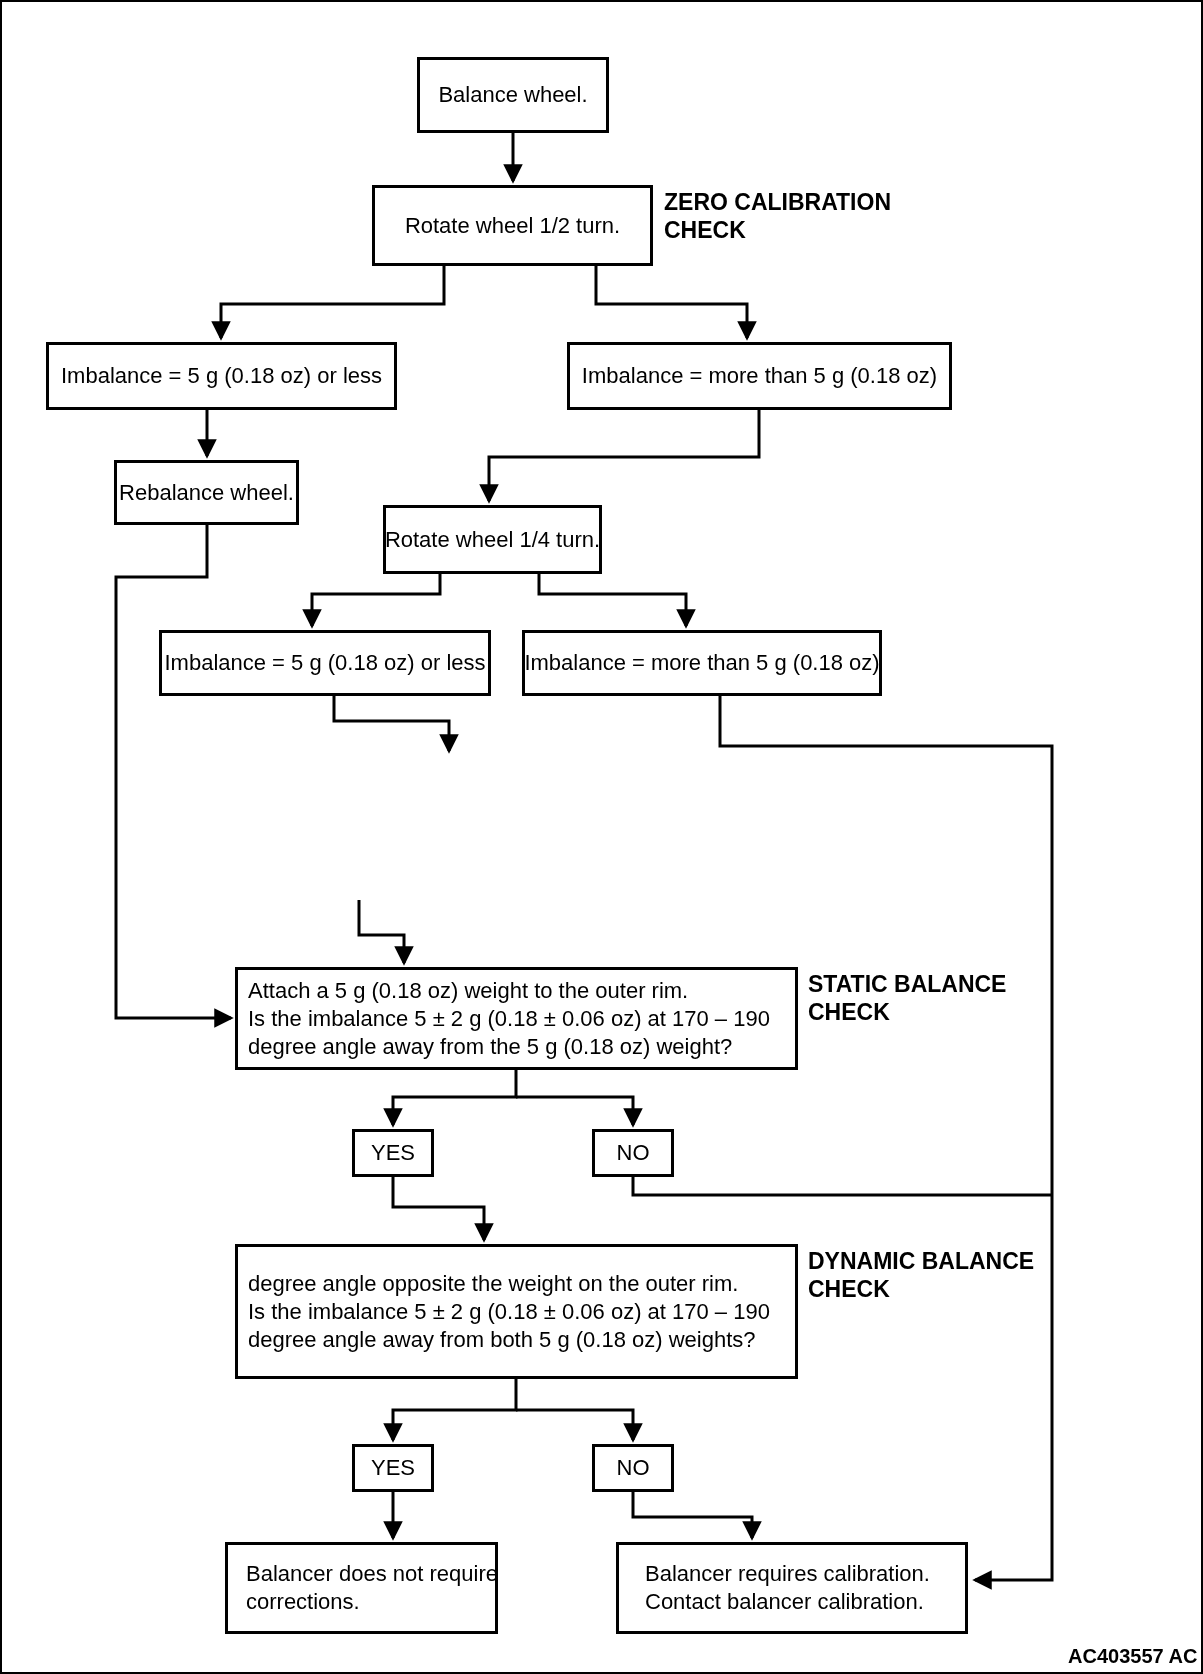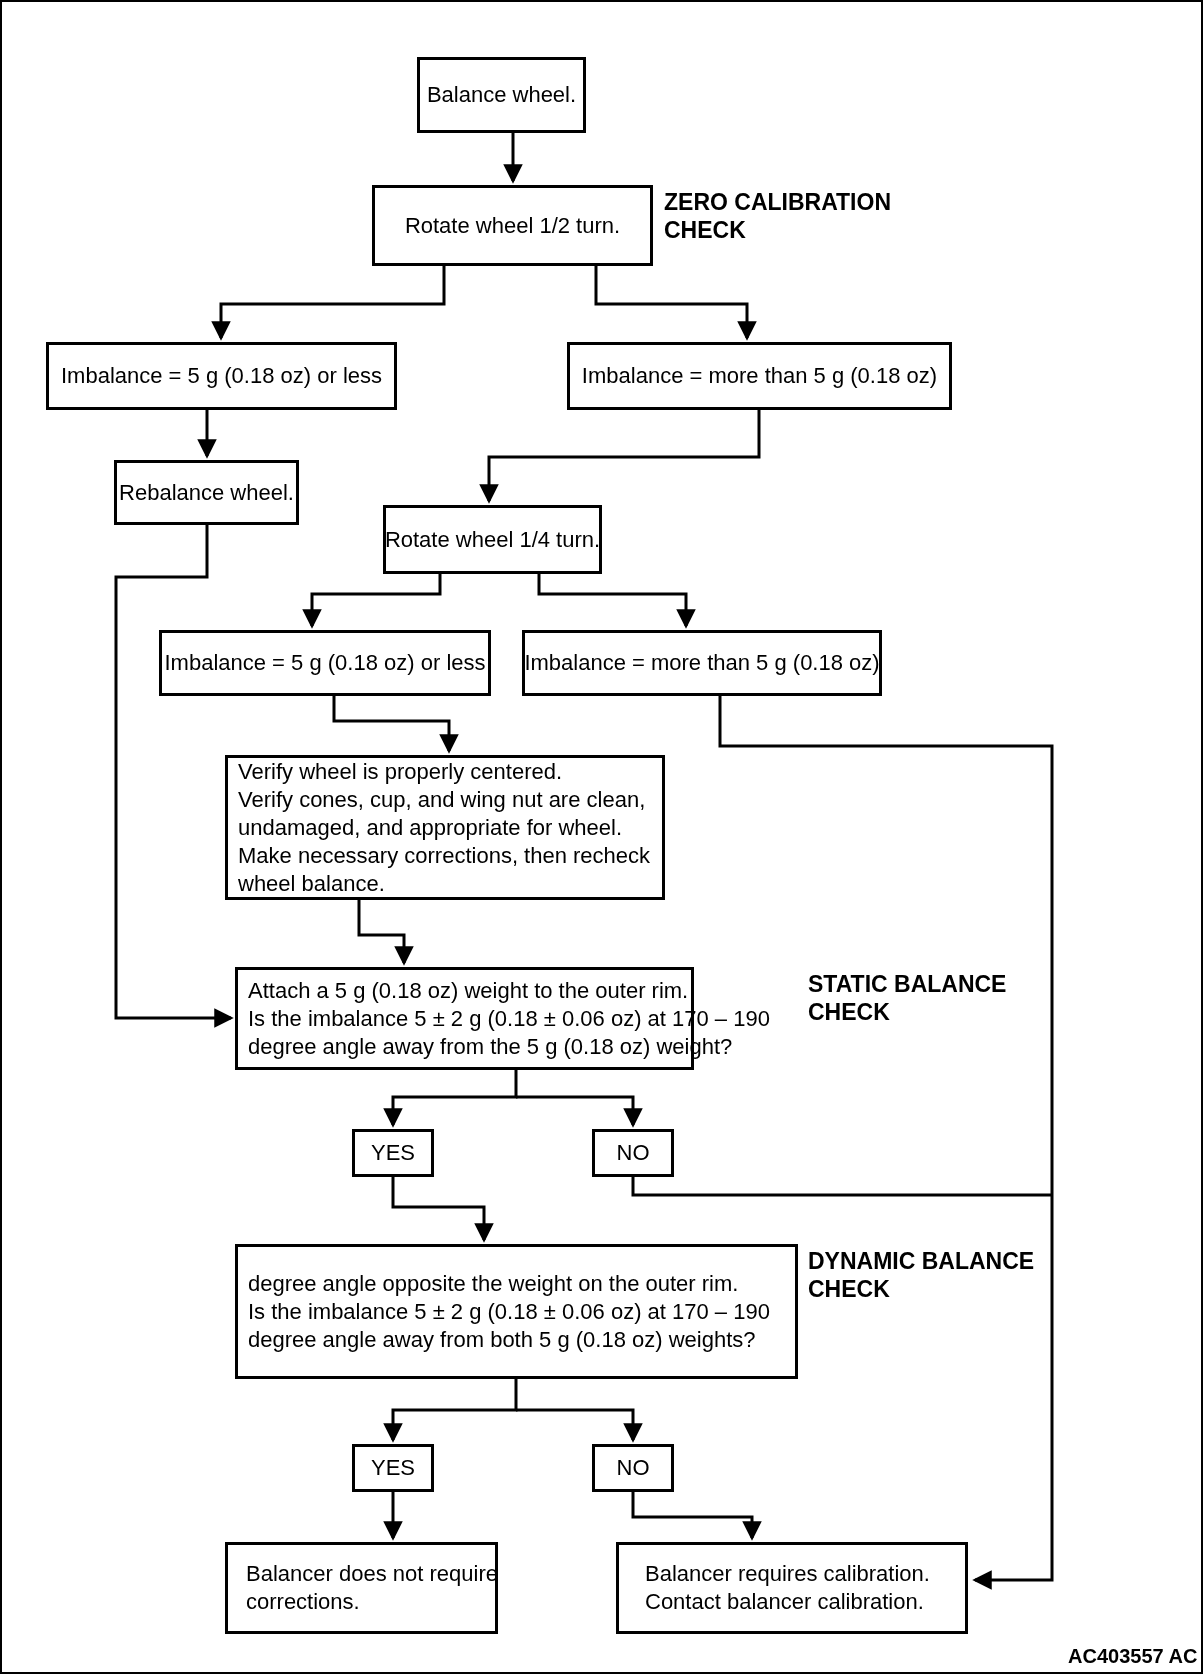--- a/index.html
+++ b/index.html
@@ -65,21 +65,21 @@
       <polyline points="514,1095 631,1095 631,1123" marker-end="url(#arrow)"></polyline>
       <polyline points="391,1175 391,1205 482,1205 482,1238" marker-end="url(#arrow)"></polyline>
       <polyline points="631,1175 631,1193 1050,1193"></polyline>
       <polyline points="514,1377 514,1408 391,1408 391,1438" marker-end="url(#arrow)"></polyline>
       <polyline points="514,1408 631,1408 631,1438" marker-end="url(#arrow)"></polyline>
       <polyline points="391,1490 391,1536" marker-end="url(#arrow)"></polyline>
       <polyline points="631,1490 631,1515 750,1515 750,1536" marker-end="url(#arrow)"></polyline>
     </g>
   </svg>
 
-  <div class="node center" style="left:415px;top:55px;width:169px;height:76px">
+  <div class="node center" style="left:415px;top:55px;width:192px;height:76px">
     <span class="txt">Balance wheel.</span>
   </div>
 
   <div class="node center" style="left:370px;top:183px;width:281px;height:81px">
     <span class="txt">Rotate wheel 1/2 turn.</span>
   </div>
 
   <div class="sidelabel" style="left:662px;top:186px">
     <div>ZERO CALIBRATION</div>
     <div>CHECK</div>
@@ -102,29 +102,22 @@
   </div>
 
   <div class="node center" style="left:157px;top:628px;width:332px;height:66px">
     <span class="txt">Imbalance = 5 g (0.18 oz) or less</span>
   </div>
 
   <div class="node center" style="left:520px;top:628px;width:360px;height:66px">
     <span class="txt">Imbalance = more than 5 g (0.18 oz)</span>
   </div>
 
-  <div class="node multi" style="left:223px;top:753px;width:440px;height:145px">
-    <div class="line">Verify wheel is properly centered.</div>
-    <div class="line">Verify cones, cup, and wing nut are clean,</div>
-    <div class="line">undamaged, and appropriate for wheel.</div>
-    <div class="line">Make necessary corrections, then recheck</div>
-    <div class="line">wheel balance.</div>
-  </div>
 
-  <div class="node multi" style="left:233px;top:965px;width:459px;height:103px">
+  <div class="node multi" style="left:233px;top:965px;width:563px;height:103px">
     <div class="line">Attach a 5 g (0.18 oz) weight to the outer rim.</div>
     <div class="line">Is the imbalance 5 ± 2 g (0.18 ± 0.06 oz) at 170 – 190</div>
     <div class="line">degree angle away from the 5 g (0.18 oz) weight?</div>
   </div>
 
   <div class="sidelabel" style="left:806px;top:968px">
     <div>STATIC BALANCE</div>
     <div>CHECK</div>
   </div>
 

